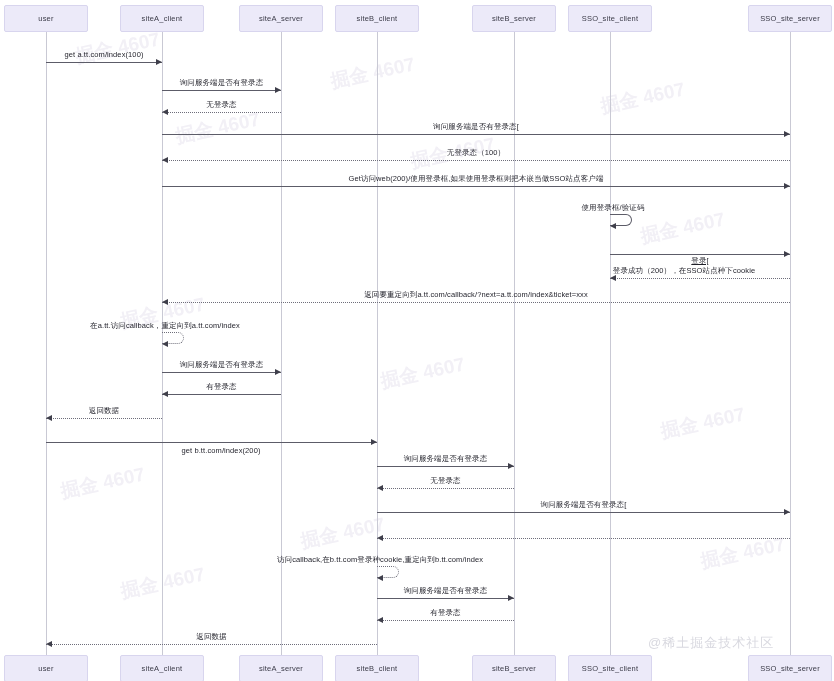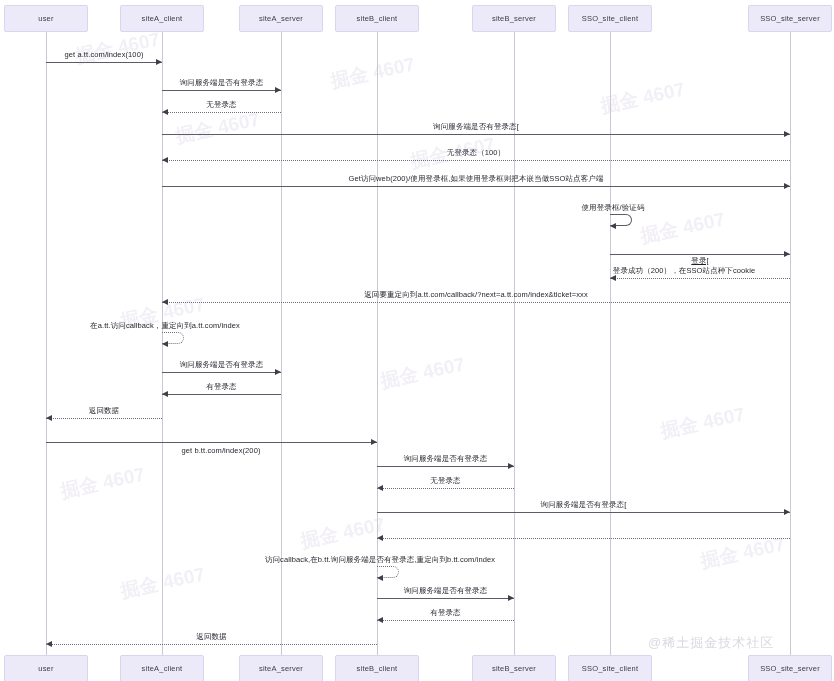--- a/index.html
+++ b/index.html
@@ -203,21 +203,21 @@
     <div class="msg-line dashed" style="left: 377px; top: 488px; width: 137px;"></div>
     <div class="arrow-head left" style="left: 377px; top: 485px;"></div>
     <div class="msg-label" style="left: 445.5px; top: 476px;">无登录态</div>
     <div class="msg-line" style="left: 377px; top: 512px; width: 413px;"></div>
     <div class="arrow-head right" style="left: 784px; top: 509px;"></div>
     <div class="msg-label" style="left: 583.5px; top: 500px;">询问服务端是否有登录态[</div>
     <div class="msg-line dashed" style="left: 377px; top: 538px; width: 413px;"></div>
     <div class="arrow-head left" style="left: 377px; top: 535px;"></div>
     <div class="selfloop dashed" style="left: 377px; top: 566px; width: 22px; height: 12px;"></div>
     <div class="arrow-head left" style="left: 377px; top: 574.5px;"></div>
-    <div class="msg-label" style="left: 380px; top: 555px; transform: translateX(-50%);">访问callback,在b.tt.询问服务端是否有登录态,重定向到b.tt.com/index</div>
+    <div class="msg-label" style="left: 380px; top: 555px; transform: translateX(-50%);">访问callback,在b.tt.com登录种cookie,重定向到b.tt.com/index</div>
     <div class="msg-line" style="left: 377px; top: 598px; width: 137px;"></div>
     <div class="arrow-head right" style="left: 508px; top: 595px;"></div>
     <div class="msg-label" style="left: 445.5px; top: 586px;">询问服务端是否有登录态</div>
     <div class="msg-line dashed" style="left: 377px; top: 620px; width: 137px;"></div>
     <div class="arrow-head left" style="left: 377px; top: 617px;"></div>
     <div class="msg-label" style="left: 445.5px; top: 608px;">有登录态</div>
     <div class="msg-line dashed" style="left: 46px; top: 644px; width: 331px;"></div>
     <div class="arrow-head left" style="left: 46px; top: 641px;"></div>
     <div class="msg-label" style="left: 211.5px; top: 632px;">返回数据</div>
     <div class="watermark" style="left: 648px; top: 634px;">@稀土掘金技术社区</div>

